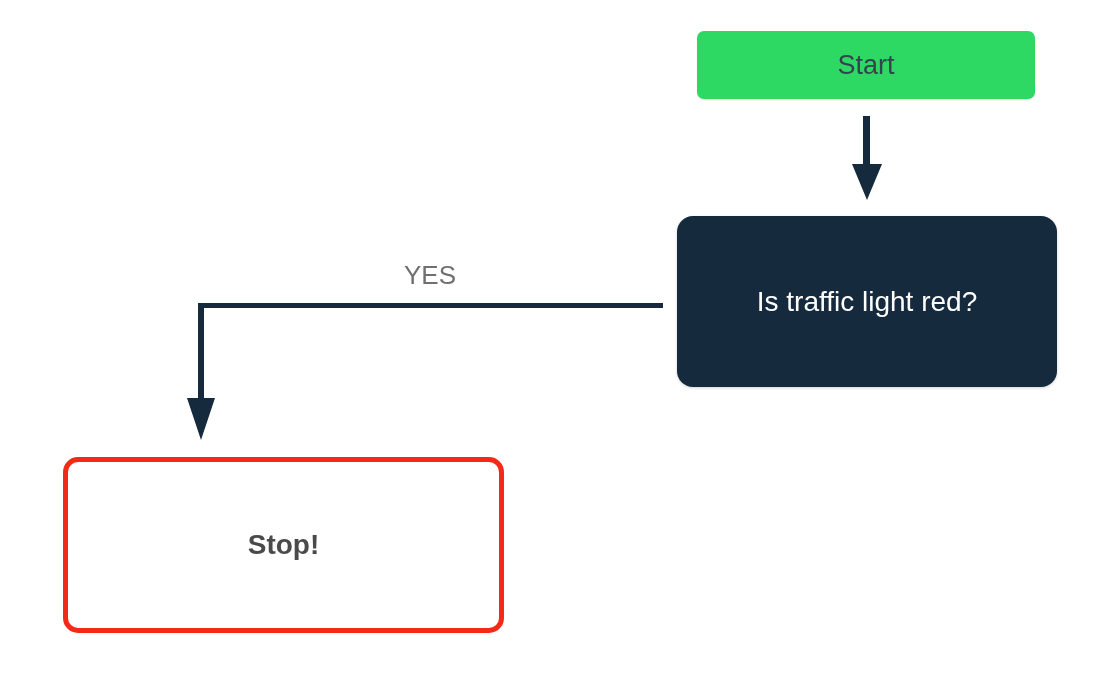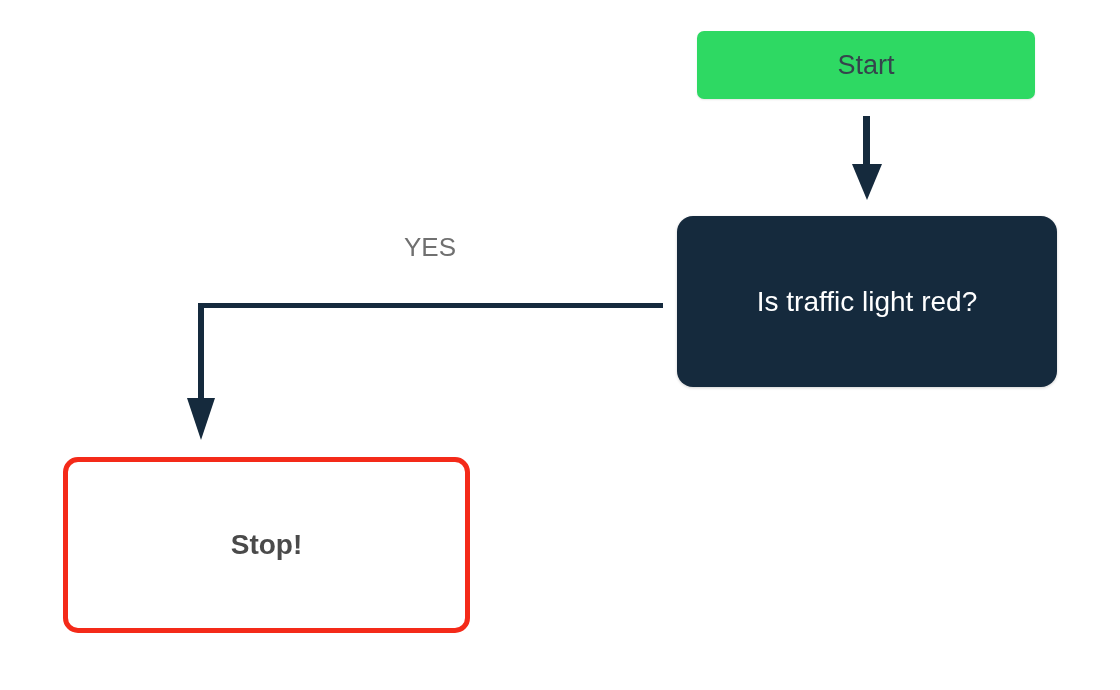--- a/index.html
+++ b/index.html
@@ -37,21 +37,21 @@
     width: 380px; height: 171px;
     background: #152A3D;
     border-radius: 16px;
     color: #FFFFFF;
     font-size: 28px;
     box-shadow: 0 1px 3px rgba(0,0,0,0.18);
   }
 
   .node-stop {
     left: 63px; top: 457px;
-    width: 407px; height: 176px;
+    width: 441px; height: 176px;
     background: #FFFFFF;
     border: 5px solid #F42A19;
     border-radius: 15px;
     color: #4A4A4A;
     font-size: 28px;
     font-weight: bold;
   }
 
   .edge-part { position: absolute; background: #152A3D; }
 
@@ -71,21 +71,21 @@
   .edge2-head {
     position: absolute; left: 187px; top: 398px;
     width: 0; height: 0;
     border-left: 14px solid transparent;
     border-right: 14px solid transparent;
     border-top: 42px solid #152A3D;
   }
 
   .edge-label-yes {
     position: absolute;
-    left: 380px; top: 232px;
+    left: 380px; top: 260px;
     width: 100px;
     text-align: center;
     color: #707070;
     font-size: 26px;
   }
 </style>
 </head>
 <body>
 
 <div class="canvas">

